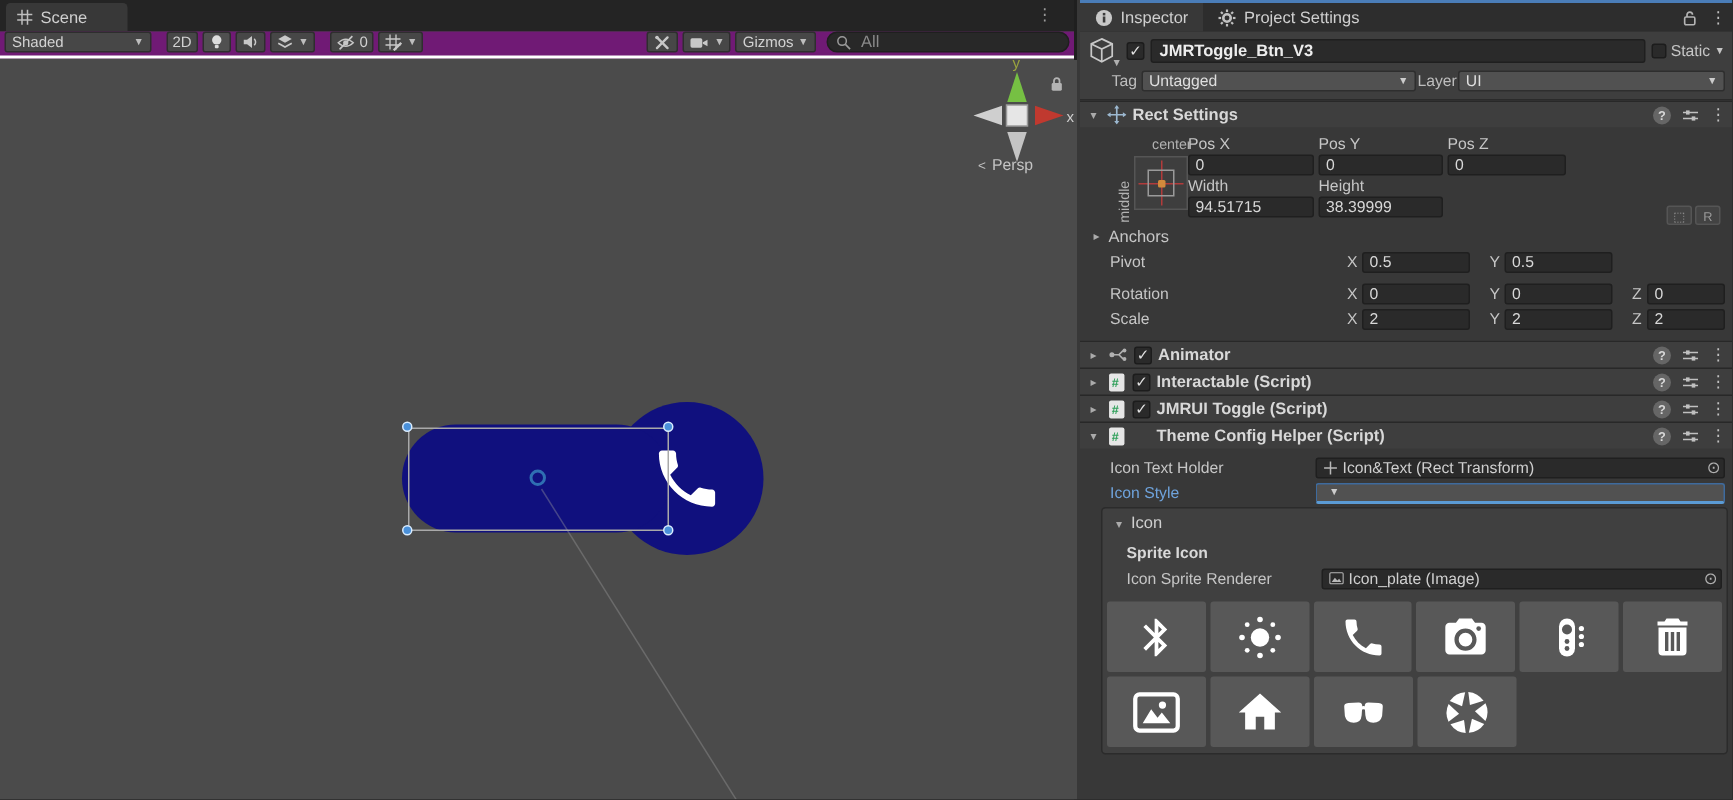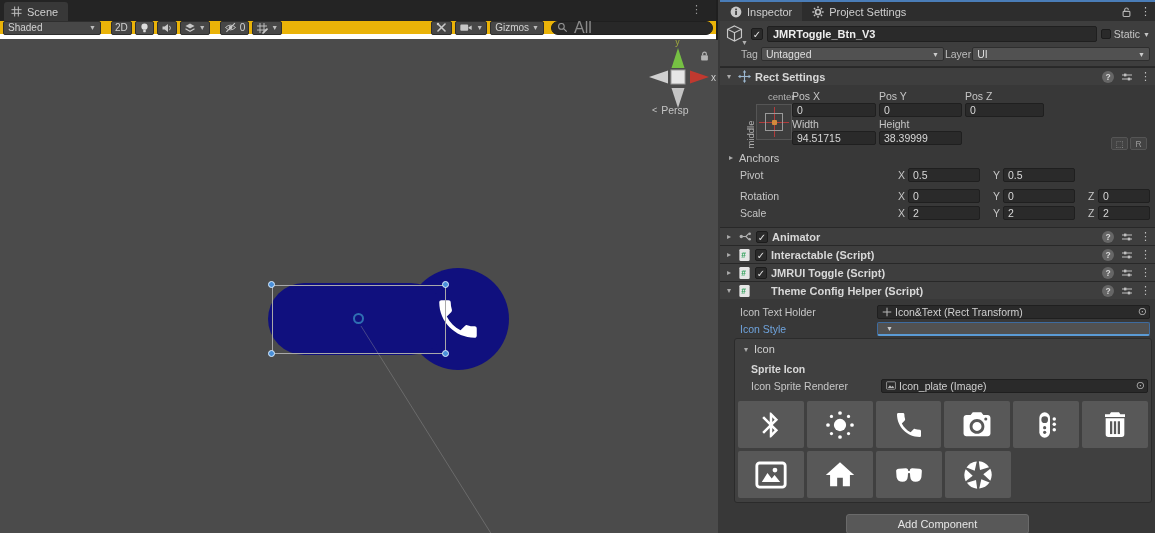--- a/index.html
+++ b/index.html
@@ -2,29 +2,29 @@
 <html><head>
 <meta charset="utf-8">
 <style>
   html,body{margin:0;padding:0;background:#1e1e1e;}
   *{box-sizing:border-box;font-family:"Liberation Sans","DejaVu Sans",sans-serif;}
   .app{position:relative;width:1155px;height:533px;background:#383838;overflow:hidden;font-size:11px;color:#c8c8c8;}
 
   
   .scene-pane{position:absolute;left:0;top:0;width:718px;height:533px;background:#4b4b4b;border-right:2px solid #1f1f1f;}
   .scene-tabbar{position:absolute;left:0;top:0;width:100%;height:21px;background:#242424;display:flex;align-items:flex-end;}
-  .scene-tab{height:19px;margin-left:4px;padding:0 10px 0 7px;background:#383838;border-radius:3px 3px 0 0;display:flex;align-items:center;gap:5px;color:#cfcfcf;}
+  .scene-tab{height:19px;margin-left:4px;padding:0 27px 0 7px;background:#383838;border-radius:3px 3px 0 0;display:flex;align-items:center;gap:5px;color:#cfcfcf;}
   .scene-tabbar .kebab{position:absolute;right:14px;top:3px;color:#9a9a9a;font-size:11px;}
-  .scene-toolbar{position:absolute;left:0;top:21px;width:100%;height:18px;background:#eab308;border-bottom:5px solid #ffffff;display:flex;align-items:center;padding:0 3px;gap:3px;}
+  .scene-toolbar{position:absolute;left:0;top:21px;width:100%;height:18px;background:#701a75;border-bottom:2px solid #ffffff;display:flex;padding:0 3px;gap:3px;}
   .tbtn{height:14px;background:#474747;border:1px solid #2e2e2e;border-radius:2px;display:flex;align-items:center;gap:3px;padding:0 4px;color:#d2d2d2;font-size:10px;}
   .tbtn.small{padding:0 3px;}
   .tbtn .arr{font-size:7px;color:#bdbdbd;}
   .tb-sep{width:4px;}
   .tb-search{height:14px;flex:0 0 162px;margin-left:4px;background:#282828;border:1px solid #1f1f1f;border-radius:8px;display:flex;align-items:center;padding:0 5px;gap:4px;}
-  .tb-search input{background:transparent;border:none;outline:none;color:#bdbdbd;font-size:16px;width:120px;}
+  .tb-search input{background:transparent;border:none;outline:none;color:#bdbdbd;font-size:11px;width:120px;}
   .tb-search input::placeholder{color:#8a8a8a;}
   .scene-canvas{position:absolute;left:0;top:40px;width:718px;height:493px;background:#4b4b4b;overflow:hidden;}
 
   .ui-circle{position:absolute;left:407px;top:228px;width:102px;height:102px;border-radius:50%;background:#10107e;}
   .ui-pill{position:absolute;left:268px;top:243px;width:179px;height:72px;border-radius:36px;background:#10107e;}
   .phone-big{position:absolute;left:433px;top:254px;}
   .sel-rect{position:absolute;left:272px;top:245px;width:174px;height:69px;border:1px solid #a9a9a9;}
   .handle{position:absolute;width:7px;height:7px;border-radius:50%;background:#4a90d9;border:1px solid #d9ecff;}
   .pivot-ring{position:absolute;left:353px;top:273px;width:11px;height:11px;border-radius:50%;border:2px solid #2f6fb2;}
   .faint-line{position:absolute;left:0;top:0;pointer-events:none;}
@@ -618,16 +618,15 @@
               <path d="M12.6 2.3A9.7 9.7 0 0 1 19.8 6.5L13.4 8.5Z" transform="rotate(60 12 12)"></path>
               <path d="M12.6 2.3A9.7 9.7 0 0 1 19.8 6.5L13.4 8.5Z" transform="rotate(120 12 12)"></path>
               <path d="M12.6 2.3A9.7 9.7 0 0 1 19.8 6.5L13.4 8.5Z" transform="rotate(180 12 12)"></path>
               <path d="M12.6 2.3A9.7 9.7 0 0 1 19.8 6.5L13.4 8.5Z" transform="rotate(240 12 12)"></path>
               <path d="M12.6 2.3A9.7 9.7 0 0 1 19.8 6.5L13.4 8.5Z" transform="rotate(300 12 12)"></path>
             </svg>
           </div>
         </div>
       </div>
 
-      <div class="add-btn">Add Component</div>
     </div>
   </div>
 </div>
 
 </body></html>

